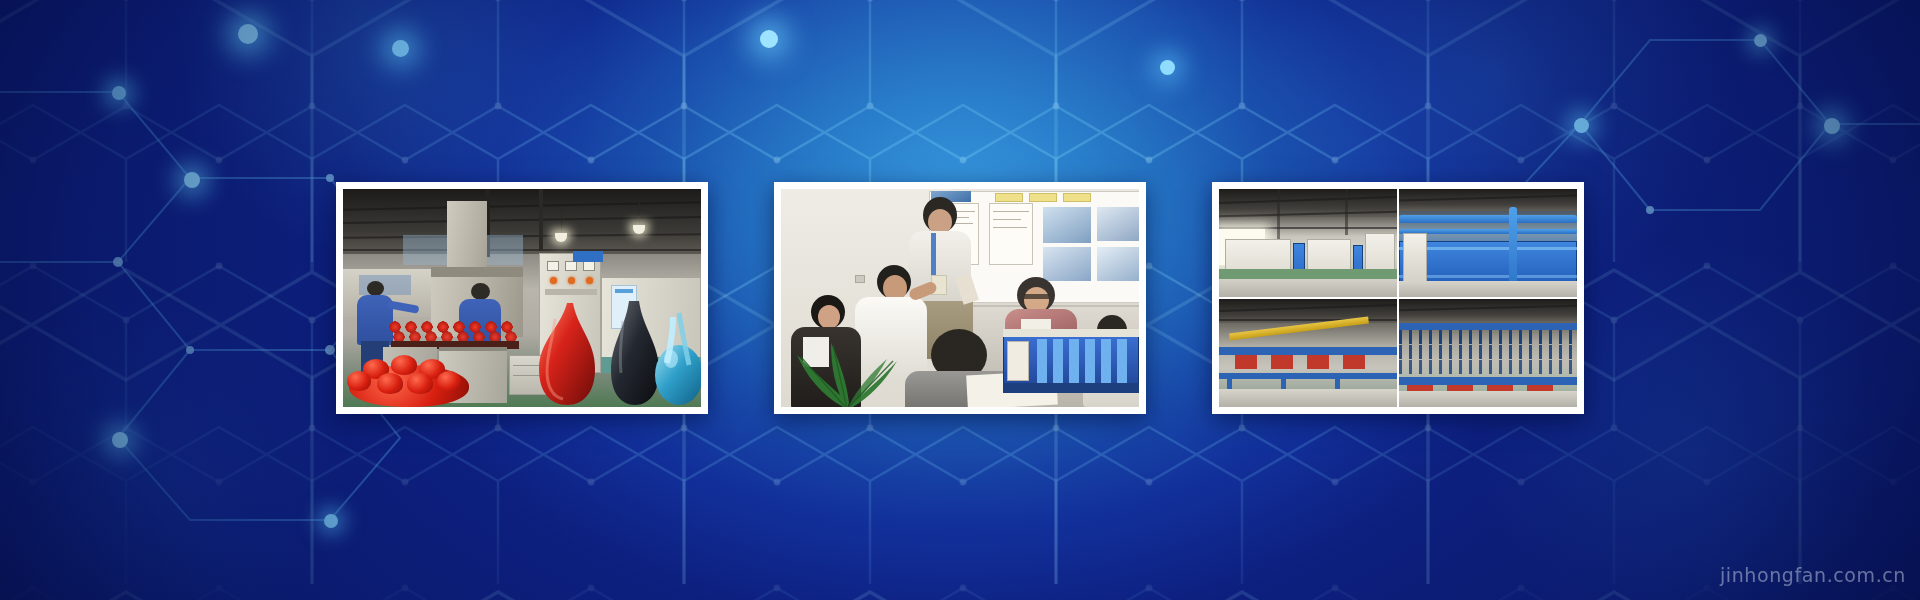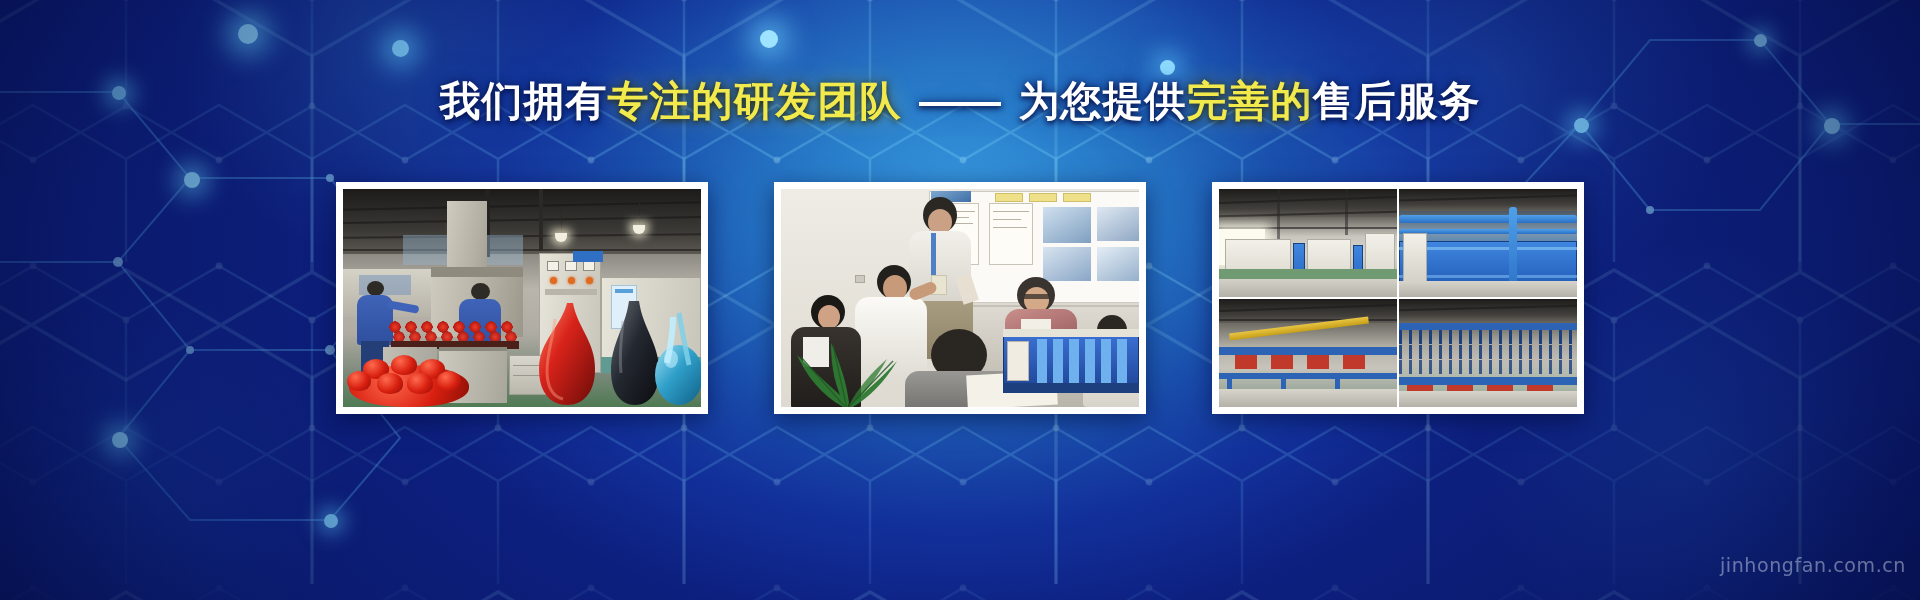--- a/index.html
+++ b/index.html
@@ -158,21 +158,21 @@
   .p3 .greyfloor{position:absolute;background:linear-gradient(180deg,#d7d4cb,#b4b1a8);}
   .p3 .pipe{position:absolute;background:linear-gradient(180deg,#4fa0ea,#2a6fc4);border-radius:3px;}
   .p3 .ylw{position:absolute;background:linear-gradient(180deg,#e8c542,#c79f18);}
   .p3 .hangrow{position:absolute;height:14px;
     background:repeating-linear-gradient(90deg,#1c3f7e 0 3px,rgba(0,0,0,0) 3px 10px);}
   .p3 .rail{position:absolute;background:#2d63b4;}
   .p3 .redpart{position:absolute;background:#c0392b;}
 
   
   .watermark{
-    position:absolute;right:14px;bottom:24px;
+    position:absolute;right:14px;bottom:14px;
     font-size:19px;
     letter-spacing:.6px;
     color:rgba(235,243,255,.42);
     font-family:"DejaVu Sans",sans-serif;
     z-index:30;
     user-select:none;
   }
 </style>
 </head>
 <body>
@@ -257,25 +257,20 @@
   <div class="glow-dot" style="left:112px;top:432px;width:16px;height:16px;background:#8fdcff;box-shadow:0 0 22px 10px rgba(95,200,255,.65);"></div>
   <div class="glow-dot" style="left:324px;top:514px;width:14px;height:14px;background:#7fd4ff;box-shadow:0 0 18px 8px rgba(90,195,255,.6);"></div>
   <div class="glow-dot" style="left:1824px;top:118px;width:16px;height:16px;background:#8fdcff;box-shadow:0 0 22px 10px rgba(95,200,255,.7);"></div>
   <div class="glow-dot" style="left:1574px;top:118px;width:15px;height:15px;background:#7fd4ff;box-shadow:0 0 20px 9px rgba(90,195,255,.6);"></div>
   <div class="glow-dot" style="left:1754px;top:34px;width:13px;height:13px;background:#8fdcff;box-shadow:0 0 18px 8px rgba(95,200,255,.6);"></div>
   <div class="glow-dot" style="left:760px;top:30px;width:18px;height:18px;background:#9ee3ff;box-shadow:0 0 26px 12px rgba(110,210,255,.6);"></div>
   <div class="glow-dot" style="left:1160px;top:60px;width:15px;height:15px;background:#8fdcff;box-shadow:0 0 22px 10px rgba(95,200,255,.5);"></div>
 
   <div class="bg-vignette"></div>
 
-  <div class="headline-wrap">
-    <div class="headline">
-      <span>我们拥有</span><span class="hl">专注的研发团队</span><span class="dash"> —— </span><span>为您提供</span><span class="hl">完善的</span><span>售后服务</span>
-    </div>
-  </div>
 
   <div class="photo-row">
 
     <div class="photo-frame">
       <div class="photo-inner">
         <div class="p1">
           <div class="ceil"></div>
           <div class="truss" style="left:0;top:16px;width:100%;transform:rotate(-1.2deg);"></div>
           <div class="truss" style="left:0;top:30px;width:100%;transform:rotate(-1deg);"></div>
           <div class="truss" style="left:0;top:46px;width:100%;transform:rotate(-.6deg);"></div>

